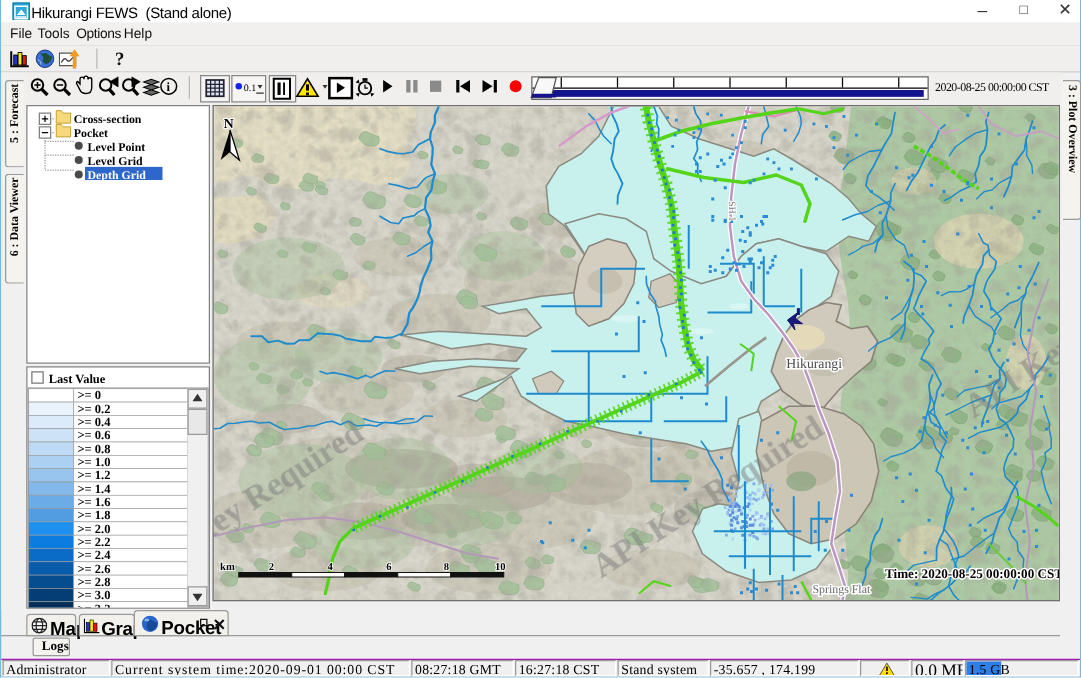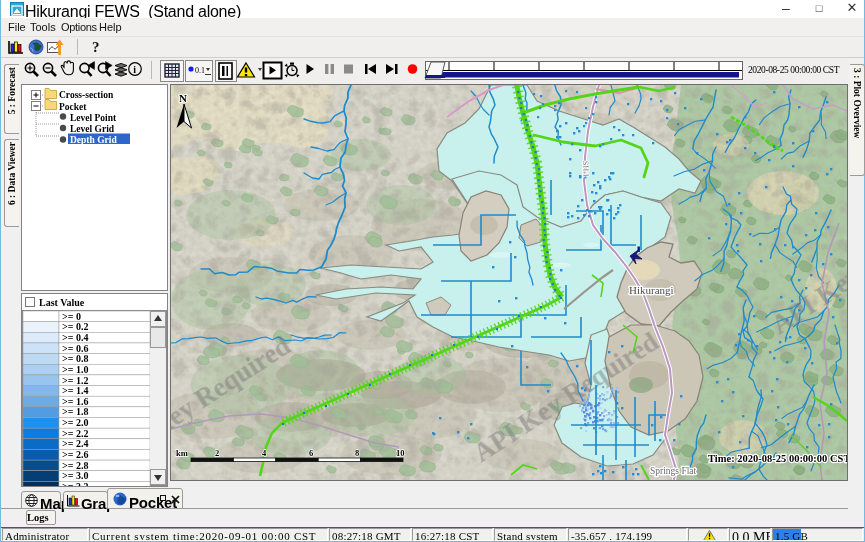--- a/index.html
+++ b/index.html
@@ -1,36 +1,36 @@
 <!DOCTYPE html>
 <html><head><meta charset="utf-8"><style>
 *{margin:0;padding:0;box-sizing:border-box}
 html,body{width:865px;height:542px;overflow:hidden;font-family:"Liberation Sans",sans-serif;background:#f0f0f0}
 .abs{position:absolute}
 #win{position:relative;width:865px;height:542px;background:#f0f0f0;border-left:1px solid #76b9e0;border-right:1px solid #76b9e0;border-bottom:1px solid #76b9e0}
 #titlebar{position:absolute;left:0;top:0;width:863px;height:18px;background:#ffffff}
-#title{position:absolute;left:24px;top:3px;font-size:16px;letter-spacing:-0.25px;color:#000}
+#title{position:absolute;left:24px;top:3px;font-size:12px;letter-spacing:-0.25px;color:#000}
 #ticon{position:absolute;left:9px;top:2px;width:14px;height:14px;background:#2ea8d5;border:1px solid #1580aa}
 .wbtn{position:absolute;top:0;height:18px;width:30px;color:#333;font-size:13px;text-align:center;line-height:16px}
 #menubar{position:absolute;left:0;top:18px;width:863px;height:19px;background:#f1f0ef;font-size:11px;color:#111;border-bottom:1px solid #e2e1e0}
 .mi{position:absolute;top:3px}
 #tb1{position:absolute;left:0;top:37px;width:863px;height:21px;background:#f0efee;border-bottom:1px solid #cfcfcf}
 #lstrip{position:absolute;left:0;top:58px;width:20px;height:430px;background:#f0f0f0}
 .vtab{position:absolute;left:3px;width:15px;background:#f4f3ee;border:1px solid #9a9a9a;border-right:none;border-radius:3px 0 0 3px;font-family:"Liberation Serif",serif;font-size:9.5px;font-weight:bold;color:#000;text-align:center}
 .vtab span{display:inline-block;writing-mode:vertical-rl;transform:rotate(180deg);white-space:nowrap;margin-top:2px}
 #rtab{position:absolute;left:849px;top:64px;width:15px;height:112px;background:#f4f3ee;border:1px solid #9a9a9a;border-left:none;border-radius:0 3px 3px 0;font-family:"Liberation Serif",serif;font-size:9.5px;font-weight:bold;color:#000}
 #rtab span{display:inline-block;writing-mode:vertical-rl;white-space:nowrap;margin-top:3px;margin-left:2px}
 #tb2{position:absolute;left:20px;top:58px;width:827px;height:26px;background:#f0efee}
 #tree{position:absolute;left:20px;top:84px;width:147px;height:207px;background:#fff;border:1px solid #828282;font-family:"Liberation Serif",serif;color:#000}
 #legend{position:absolute;left:20px;top:293px;width:147px;height:194px;background:#fff;border:1px solid #828282;font-family:"Liberation Serif",serif}
 #map{position:absolute;left:169px;top:84px;width:678px;height:397px;border:1px solid #6e6e6e;background:#dddbd1;overflow:hidden}
 #btabs{position:absolute;left:0px;top:488px;width:847px;height:21px}
 .btab{position:absolute;background:#f2f1ec;border:1px solid #9a9a9a;border-radius:3px 3px 0 0;font-family:Liberation Sans, sans-serif;font-size:15px;font-weight:bold;color:#000}
 #logsrow{position:absolute;left:0;top:509px;width:863px;height:18px}
-#logsbtn{position:absolute;left:25px;top:1px;width:30px;height:15px;background:#f4f3ee;border:1px solid #9a9a9a;border-radius:2px;font-family:"Liberation Serif",serif;font-size:10.5px;font-weight:bold;text-align:left;line-height:14px}
+#logsbtn{position:absolute;left:25px;top:1px;width:30px;height:15px;background:#f4f3ee;border:1px solid #9a9a9a;border-radius:2px;font-family:"Liberation Serif",serif;font-size:10.5px;font-weight:bold;text-align:right;line-height:14px}
 #status{position:absolute;left:0;top:527px;width:863px;height:14px;background:#f0f0f0;border-top:1px solid #a21caf;font-family:"Liberation Serif",serif;font-size:11px;letter-spacing:0.2px;color:#000}
 .st{position:absolute;top:0;height:13px;border:1px solid;border-color:#9a9a9a #fff #fff #9a9a9a;padding:1px 2px 0 2px;white-space:nowrap;overflow:hidden}
 svg text{font-family:"Liberation Serif",serif}
 </style></head><body>
 <div id="win">
 <div id="titlebar">
  <div id="ticon"><svg width="12" height="12" viewBox="0 0 12 12">
           <rect x="1" y="1" width="10" height="10" fill="none" stroke="#fff" stroke-width="1.2"></rect>
           <path d="M2.5 8 L6 3.5 L9.5 8 Z" fill="#fff"></path>
           <path d="M2 9.5h8" stroke="#fff" stroke-width="1.2"></path>

